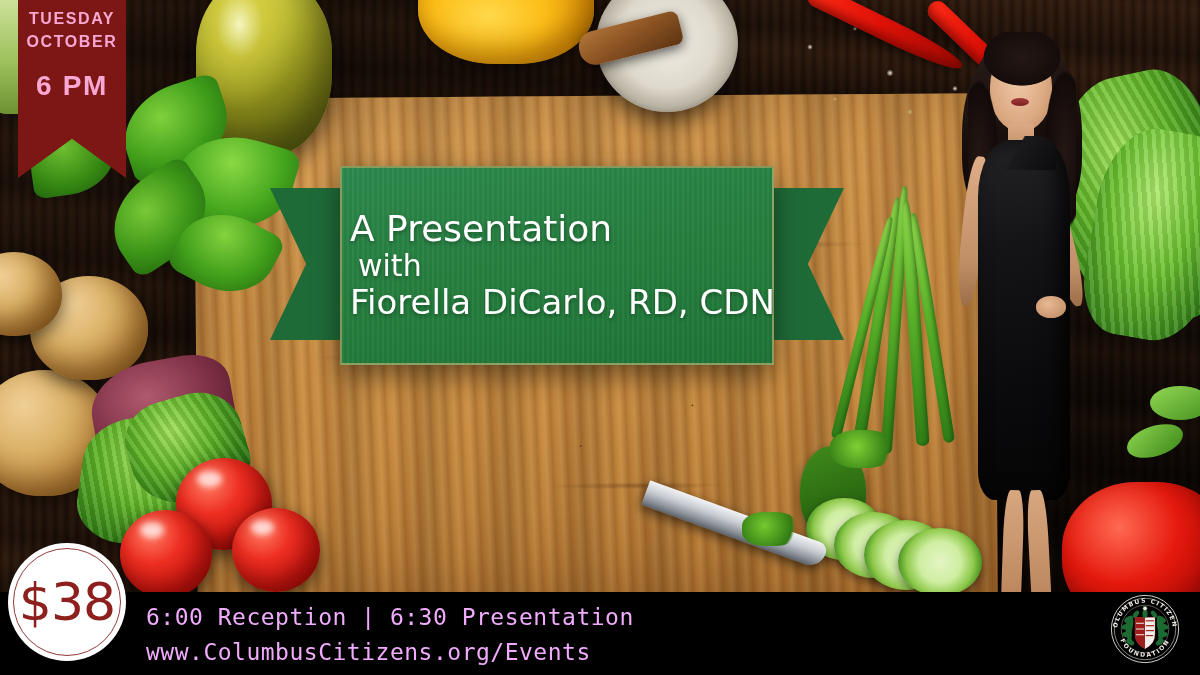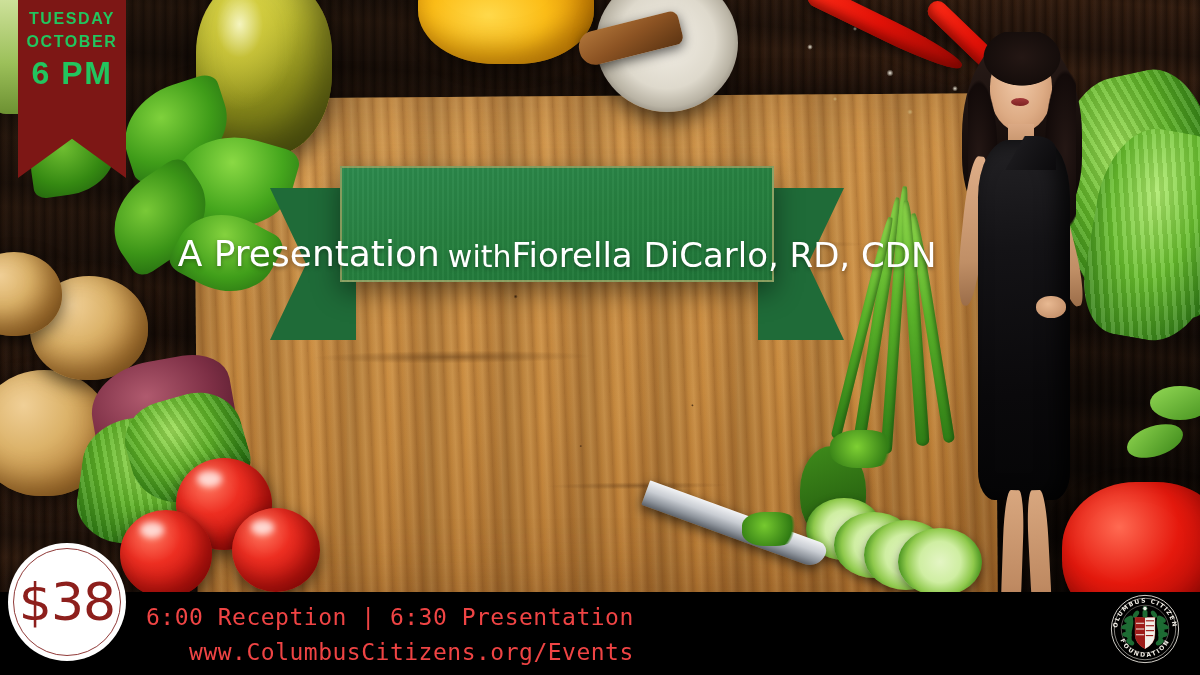--- a/index.html
+++ b/index.html
@@ -263,78 +263,78 @@
   }
 
   
   .date-banner {
     position:absolute; left:18px; top:0; width:108px; height:178px;
     background: var(--brand-red, #7d1715);
     clip-path: polygon(0 0, 100% 0, 100% 100%, 50% 78%, 0 100%);
     box-shadow: 0 6px 20px rgba(0,0,0,0.65);
     display:flex; flex-direction:column; align-items:center;
     padding-top: 8px; box-sizing:border-box;
-    color:#22c55e; text-align:center;
+    color:#f9a8d4; text-align:center;
   }
   .date-dow, .date-month {
     font-weight: 800; font-size: 16px; letter-spacing: 1.6px;
     line-height: 1.42; text-transform: uppercase;
   }
   .date-day {
     font-weight: 800; font-size: 66px; line-height: 0.96;
     letter-spacing: -1px; margin-top: 1px;
   }
   .date-time {
-    font-weight: 800; font-size: 32px; letter-spacing: 1.6px;
-    margin-top: 2px;
+    font-weight: 800; font-size: 28px; letter-spacing: 1.6px;
+    margin-top: 17px;
   }
 
   
   .ribbon-wrap {
     position:absolute; left:270px; top:166px; width:574px; height:196px;
   }
   .ribbon-tail {
     position:absolute; top:22px; width:86px; height:152px;
     background: #1f6b38;
   }
   .ribbon-tail.left  { left:0;  clip-path: polygon(0 0, 100% 0, 100% 100%, 0 100%, 42% 50%); }
   .ribbon-tail.right { right:0; clip-path: polygon(0 0, 100% 0, 58% 50%, 100% 100%, 0 100%); }
   .ribbon-body {
-    position:absolute; left:70px; top:0; width:434px; height:116px;
+    position:absolute; left:70px; top:0; width:434px; height:199px;
     background:
       repeating-linear-gradient(90deg, rgba(255,255,255,0.028) 0 2px, rgba(0,0,0,0.035) 2px 5px),
       linear-gradient(170deg, #2d8a4e 0%, #26803f 48%, #1f7438 100%);
     border: 2px solid rgba(216,182,120,0.55);
     box-shadow: 0 10px 26px rgba(0,0,0,0.45);
-    display:flex; flex-direction:row; align-items:flex-end; justify-content:center;
+    display:flex; flex-direction:column; align-items:flex-start; justify-content:center;
     box-sizing:border-box; padding: 6px 8px;
   }
   .ribbon-line {
     color:#fff; font-weight:400; text-align:center;
     font-family: "DejaVu Sans", sans-serif;
     text-shadow: 0 2px 4px rgba(0,0,0,0.35);
     white-space: nowrap;
   }
   .ribbon-line.l1 { font-size: 36px; line-height: 1.08; }
   .ribbon-line.l2 { font-size: 30px; line-height: 1.12; margin-left: 8px; }
   .ribbon-line.l3 { font-size: 34px; line-height: 1.12; }
 
   
   .bottom-bar {
     position:absolute; left:0; bottom:0; width:1200px; height:83px;
     background:#000;
   }
   .bottom-text {
     position:absolute; left:146px; top:8px;
-    color:#ef4444;
+    color:#f0abfc;
     font-family: "DejaVu Sans Mono", monospace;
     letter-spacing: 0.5px;
   }
   .bottom-text .line1 { font-size: 23px; line-height: 1.5; }
-  .bottom-text .line2 { font-size: 23px; line-height: 1.5; text-align: right; }
+  .bottom-text .line2 { font-size: 23px; line-height: 1.5; }
 
   
   .price-badge {
     position:absolute; left:8px; bottom:14px; width:118px; height:118px;
     border-radius:50%; background:#fff;
     display:flex; align-items:center; justify-content:center;
     box-shadow: 0 4px 14px rgba(0,0,0,0.5);
   }
   .price-badge::before {
     content:""; position:absolute; inset:5px;

